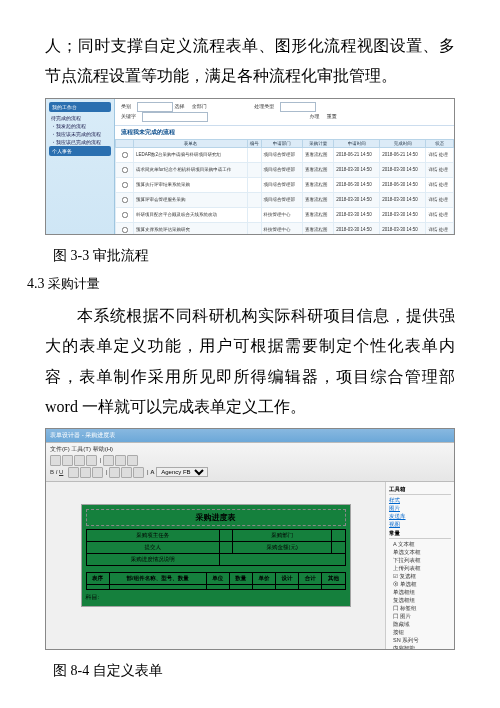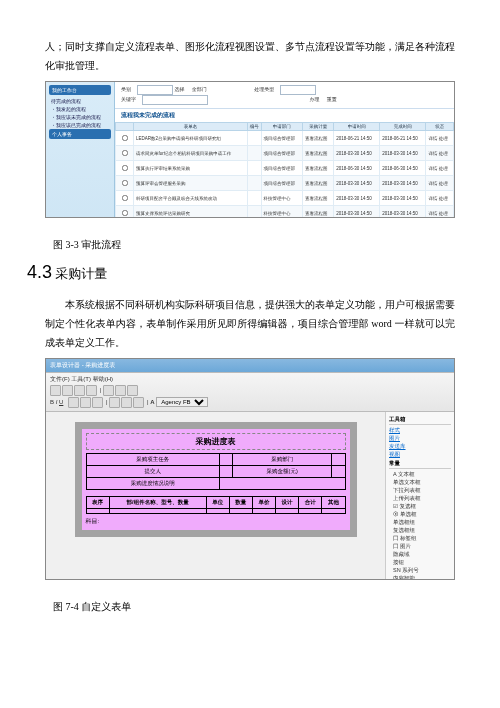--- a/index.html
+++ b/index.html
@@ -1,49 +1,49 @@
 <!DOCTYPE html>
 <html><head>
 <meta charset="utf-8">
 <style>
   body{margin:0;background:#fff;font-family:"SimSun","宋体",serif;font-size:11px;color:#000;width:500px}
   .page{padding:25px 45px 20px 45px}
-  .para{font-size:10px;line-height:1.9;text-align:justify;margin:12px 0 6px 0}
+  .para{font-size:16px;line-height:1.9;text-align:justify;margin:6px 0 6px 0}
   .indent{text-indent:2em}
 
   
   .shot{border:1px solid #888;margin:4px 0 6px 0;overflow:hidden}
   .shot1{height:135px;display:flex;font-family:Arial,sans-serif}
   .side{width:62px;background:linear-gradient(#d9ecf8,#cfe6f5);border-right:1px solid #9fc6e0;font-size:5px;color:#114;padding:3px}
   .side .hd{background:#2a6fb0;color:#fff;padding:2px 3px;border-radius:2px;margin-bottom:2px;font-size:5px}
   .side .item{padding:1px 2px}
   .mainp{flex:1;background:#fff;display:flex;flex-direction:column}
   .filt{font-size:5px;color:#333;padding:3px 6px;border-bottom:1px solid #cde}
   .filt span{margin-right:6px}
   .filt input{width:30px;height:6px;border:1px solid #abc;font-size:5px;vertical-align:middle}
   .subt{font-size:6px;color:#0a4d8c;font-weight:bold;padding:2px 6px}
   .tbl1{width:100%;border-collapse:collapse;font-size:4.5px}
   .tbl1 th{background:#dcebf7;border:1px solid #b8d4e8;padding:1px;color:#234;font-weight:normal;white-space:nowrap}
   .tbl1 td{border:1px solid #e0ecf5;padding:1px 2px;color:#333;white-space:nowrap;overflow:hidden}
   .tbl1 .cb{width:8px;text-align:center}
   .tbl1 tr:nth-child(even) td{background:#f5f9fc}
 
-  .caption{font-size:10px;margin:20px 0 10px 8px}
+  .caption{font-size:14px;margin:12px 0 10px 8px}
   .sechead{font-size:13px;margin:10px 0 8px -18px}
-  .secnum{font-family:Liberation Sans, sans-serif;font-size:18px}
+  .secnum{font-family:Liberation Serif, serif;font-size:14px}
 
   
   .shot2{height:220px;font-family:Arial,sans-serif;display:flex;flex-direction:column}
   .tb{background:linear-gradient(#f5f5f5,#e6e6e6);border-bottom:1px solid #bbb;font-size:6px;padding:2px 4px;color:#333}
   .tb .row{margin-bottom:1px}
   .tb .ic{display:inline-block;width:9px;height:9px;background:#ddd;border:1px solid #aaa;border-radius:1px;vertical-align:middle;margin-right:1px}
   .tb select{font-size:6px;height:10px;border:1px solid #aaa}
   .canvwrap{flex:1;display:flex;background:#f0f0f0}
   .canv{flex:1;padding:6px}
-  .form{background:#f0abfc;border:7px solid #a3a3a3;margin:4px auto;width:260px;padding:4px;font-size:6px}
+  .form{background:#15803d;border:1px solid #a3a3a3;margin:16px auto;width:260px;padding:4px;font-size:6px}
   .ftitle{text-align:center;font-weight:bold;font-size:8px;border:1px dashed #888;padding:2px;margin-bottom:3px}
   .tbl2{width:100%;border-collapse:collapse;font-size:5.5px}
   .tbl2 td,.tbl2 th{border:1px solid #000;padding:2px;text-align:center}
   .rpanel{width:62px;background:#f8f8f8;border-left:1px solid #ccc;font-size:5.5px;padding:3px}
   .rpanel .h{font-weight:bold;border-bottom:1px solid #ccc;padding:1px 0;margin-bottom:2px}
   .rpanel .lnk{color:#06c;text-decoration:underline;padding:0 0 1px 0}
   .rpanel .it{padding:0 0 1px 4px;color:#333}
 </style>
 </head>
 <body>
@@ -238,14 +238,14 @@
             <div class="it">囗 图片</div>
             <div class="it">   隐藏域</div>
             <div class="it">   按钮</div>
             <div class="it">SN 系列号</div>
             <div class="it">   内容智能</div>
           </div>
       </div>
     </div>
 
   </div>
-  <div class="caption">图 7-4 自定义表单</div>
+  <div class="caption">图 8-4 自定义表单</div>
 </div>
 
 </body></html>

